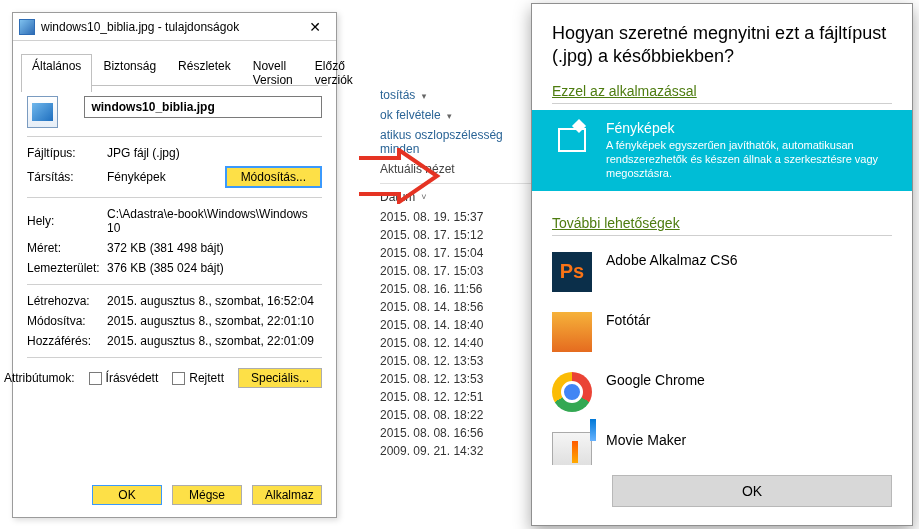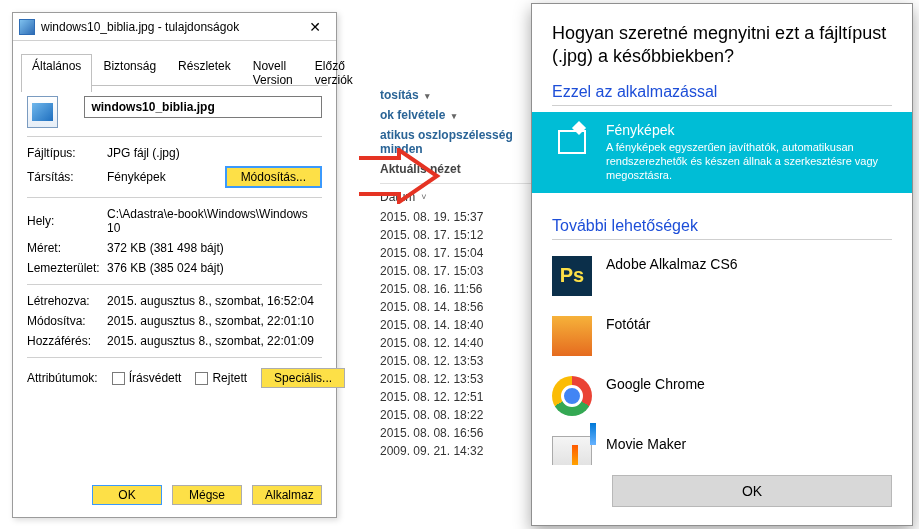--- a/index.html
+++ b/index.html
@@ -27,47 +27,47 @@
   .fname-input { width: 242px; height: 22px; border: 1px solid #7a7a7a; padding: 2px 6px; font-size: 12px; font-weight: bold; }
 
   .hr { border: none; border-top: 1px solid #d0d0d0; margin: 6px 0; }
   .kv { display: flex; padding: 3px 0; font-size: 12px; align-items: center; }
   .kv .k { width: 80px; }
   .kv .v { flex: 1; }
   .btn { font-size: 12px; background: #fde047; border: 1px solid #adadad; padding: 2px 12px; cursor: default; }
   .btn:focus, .btn.default { border-color: #3b99fc; }
   .modbtn { border: 2px solid #3b99fc; padding: 2px 14px; }
 
-  .attr-row { display:flex; align-items:center; gap:14px; padding:4px 0; }
+  .attr-row { display:flex; align-items:center; gap:14px; padding:4px 0;justify-content:flex-end; }
   .chk { display:flex; align-items:center; gap:4px; font-size:12px; }
   .chk .box { width:13px; height:13px; border:1px solid #7a7a7a; background:#fff; }
 
   .props-footer { display:flex; justify-content:flex-end; gap:10px; padding: 12px 14px; }
   
 
   
   .explorer { position:absolute; left:380px; top:85px; width:160px; height:430px; color:#444; font-size:12px; }
-  .explorer .hdr { color:#2a6496; font-size:12px; padding:3px 0;font-weight:bold; }
+  .explorer .hdr { color:#2a6496; font-size:12px; padding:3px 0; }
   .explorer .hdr .chev { font-size:9px; color:#666; margin-left:3px; }
   .explorer .colh { display:flex; align-items:center; gap:6px; color:#333; padding:6px 0 4px; border-top:1px solid #e0e0e0; margin-top:4px; }
   .explorer .date { padding:2px 0; color:#333; }
 
   
   .openwith {
     position:absolute; right:6px; top:3px; width:382px; height:523px;
     background:#fff; border:1px solid #8f8f8f; box-shadow:0 6px 16px rgba(0,0,0,.35);
     display:flex; flex-direction:column;
   }
   .ow-pad { padding: 18px 20px 0 20px; }
   .ow-title { font-size:18px; font-weight:400; line-height:1.3; color:#000; margin-bottom:14px; }
-  .ow-sub { font-size:16px; color:#1d4ed8; margin: 6px 0 4px 0; }
+  .ow-sub { font-size:14px; color:#4d7c0f; margin: 6px 0 4px 0; text-decoration: underline; }
   .ow-sep { border:none; border-top:1px solid #cfcfcf; margin: 4px 0 6px; }
   .ow-item { display:flex; align-items:flex-start; gap:14px; padding:10px 20px; cursor:default; }
   .ow-item.sel { background:#00bdd6; color:#fff; }
-  .ow-item .ico { width:40px; height:40px; flex:0 0 40px; display:flex; align-items:center; justify-content:center; font-size:20px; color:#fde047; }
+  .ow-item .ico { width:40px; height:40px; flex:0 0 40px; display:flex; align-items:center; justify-content:center; font-size:20px; color:#f97316; }
   .ow-item .txt { display:flex; flex-direction:column; gap:2px; }
   .ow-item .name { font-size:14px; }
   .ow-item .desc { font-size:11px; line-height:1.3; }
   .ow-list { flex:1; overflow:hidden; }
   .ow-footer { padding: 10px 20px 18px; display:flex; justify-content:flex-end; }
   .ow-ok { width:280px; height:32px; background:#d8d8d8; border:1px solid #b8b8b8; font-size:14px; }
 
   .ico-photos { background:#00bdd6; }
   .ico-photos::before { content:""; width:24px; height:20px; border:2px solid #fff; display:block; position:relative; }
   .ico-photos::after  { content:""; width:10px; height:10px; background:#fff; display:block; position:absolute; transform:translate(7px,-14px) rotate(45deg); }

